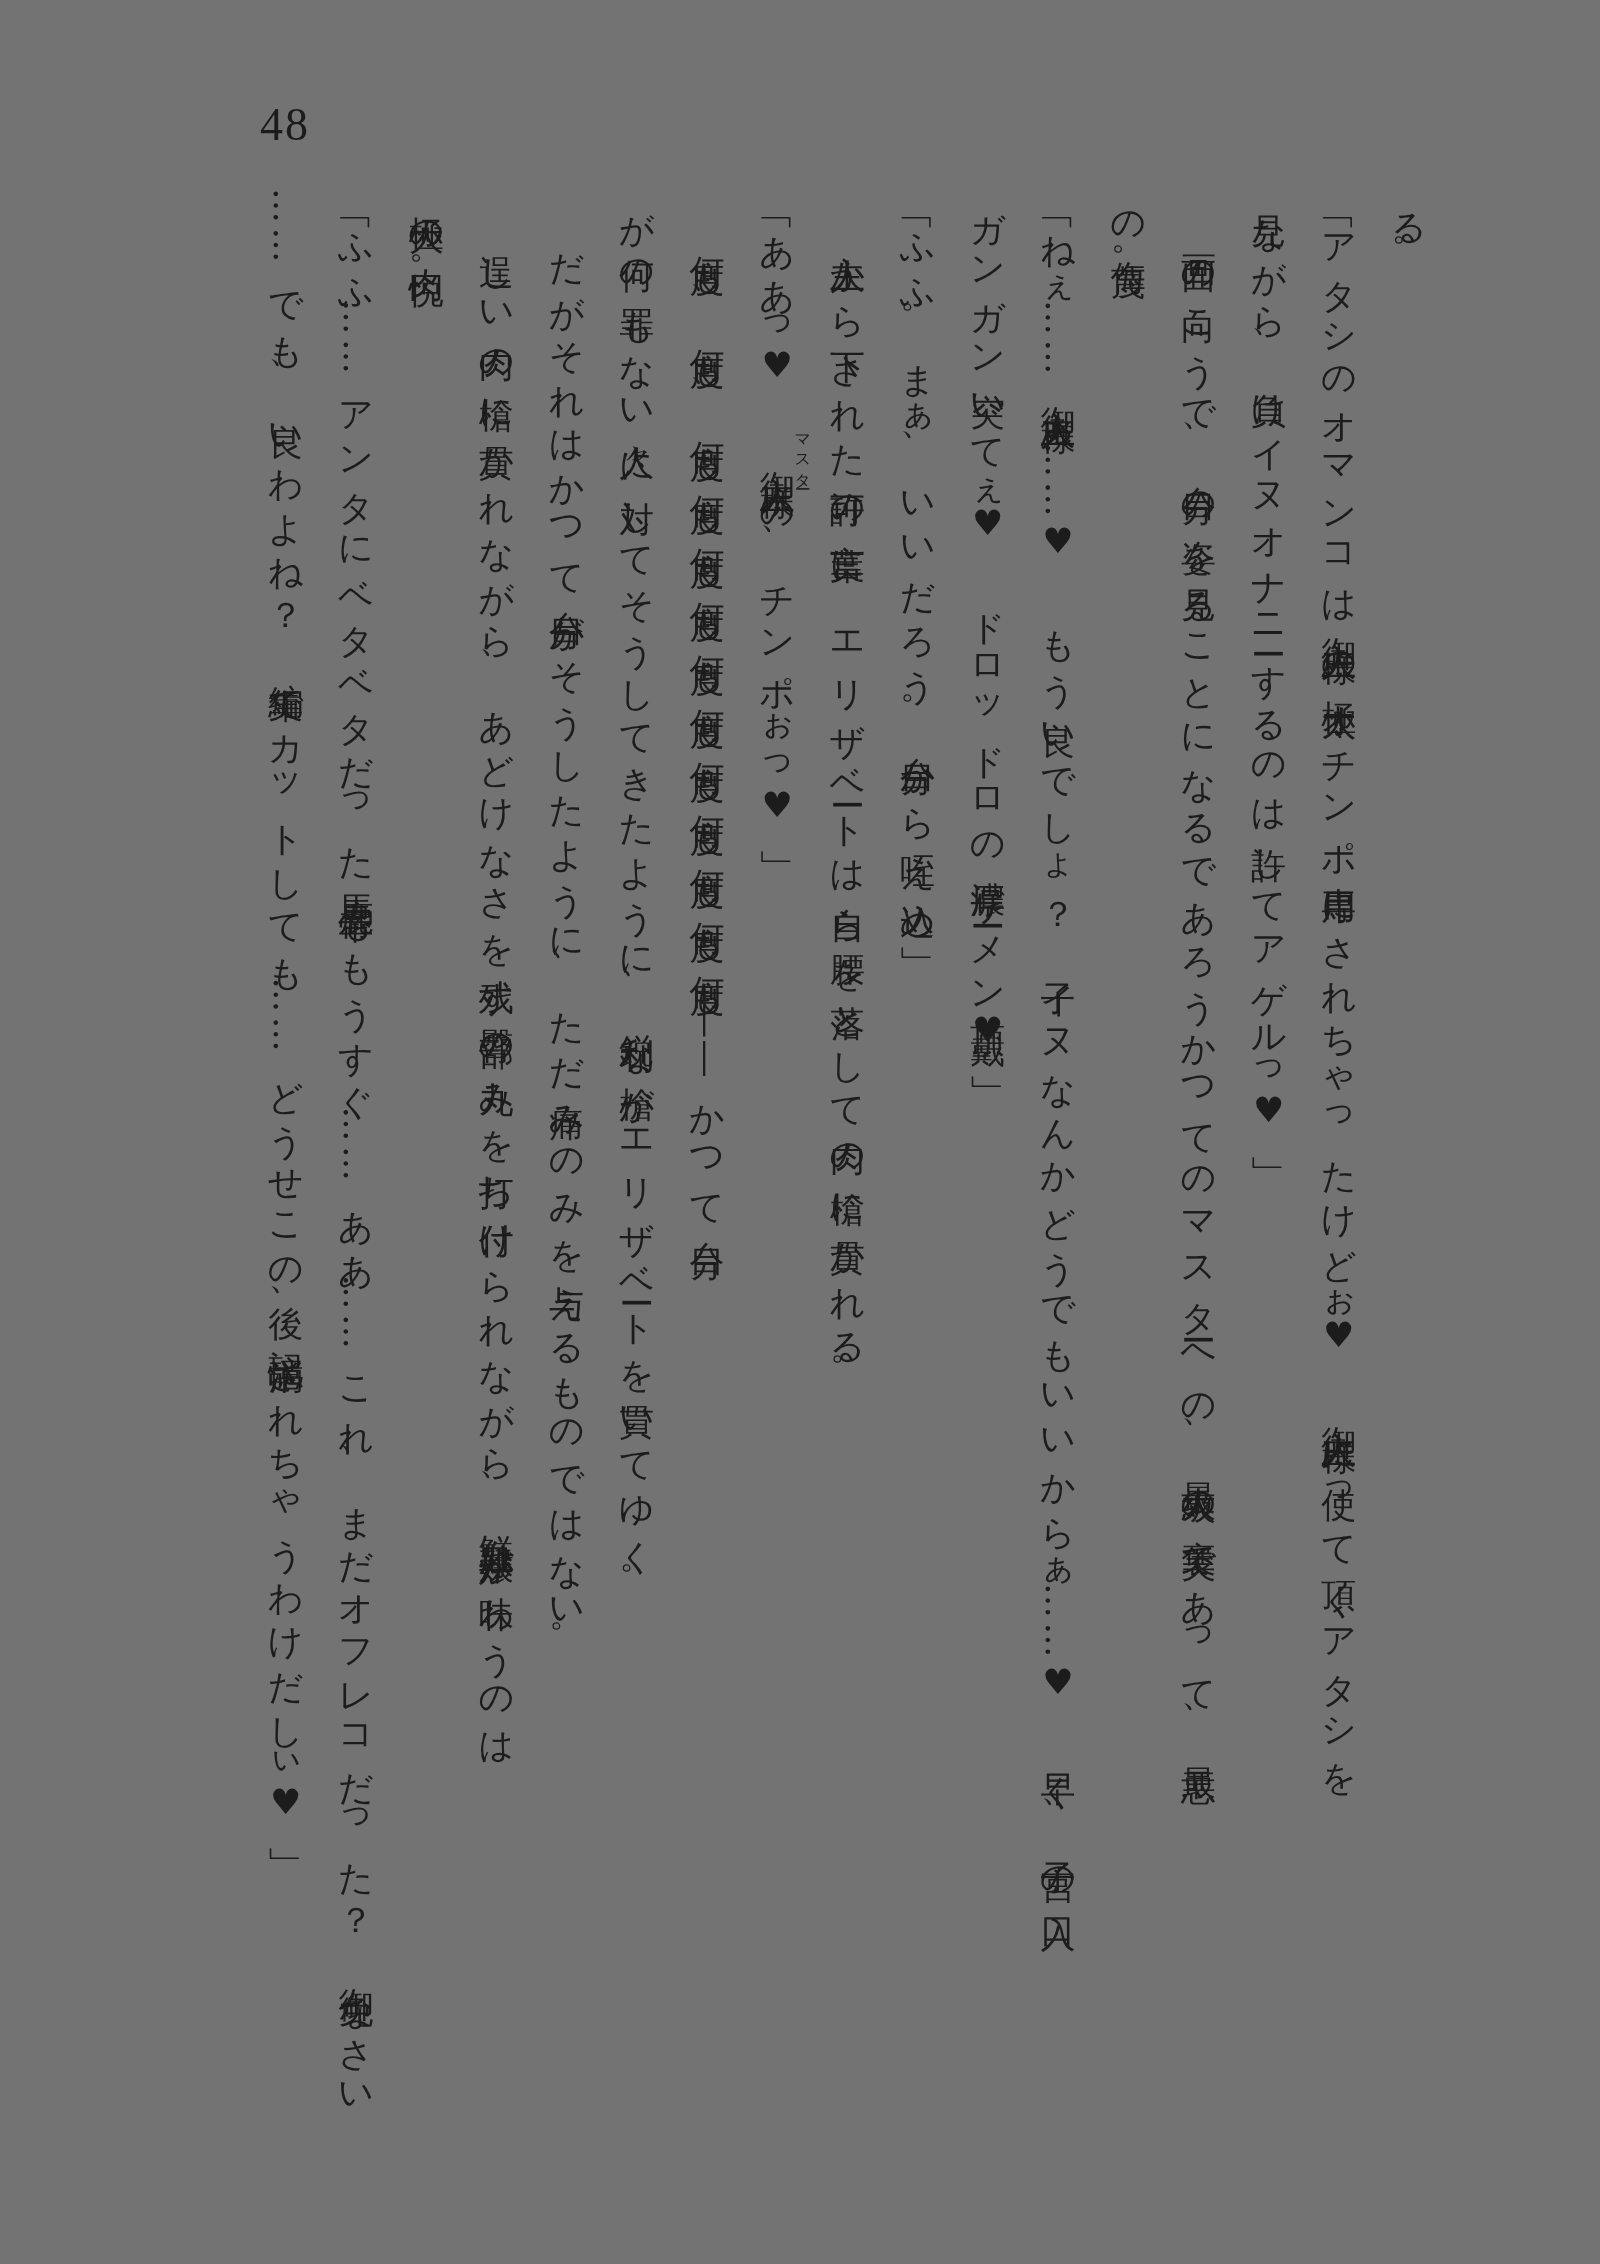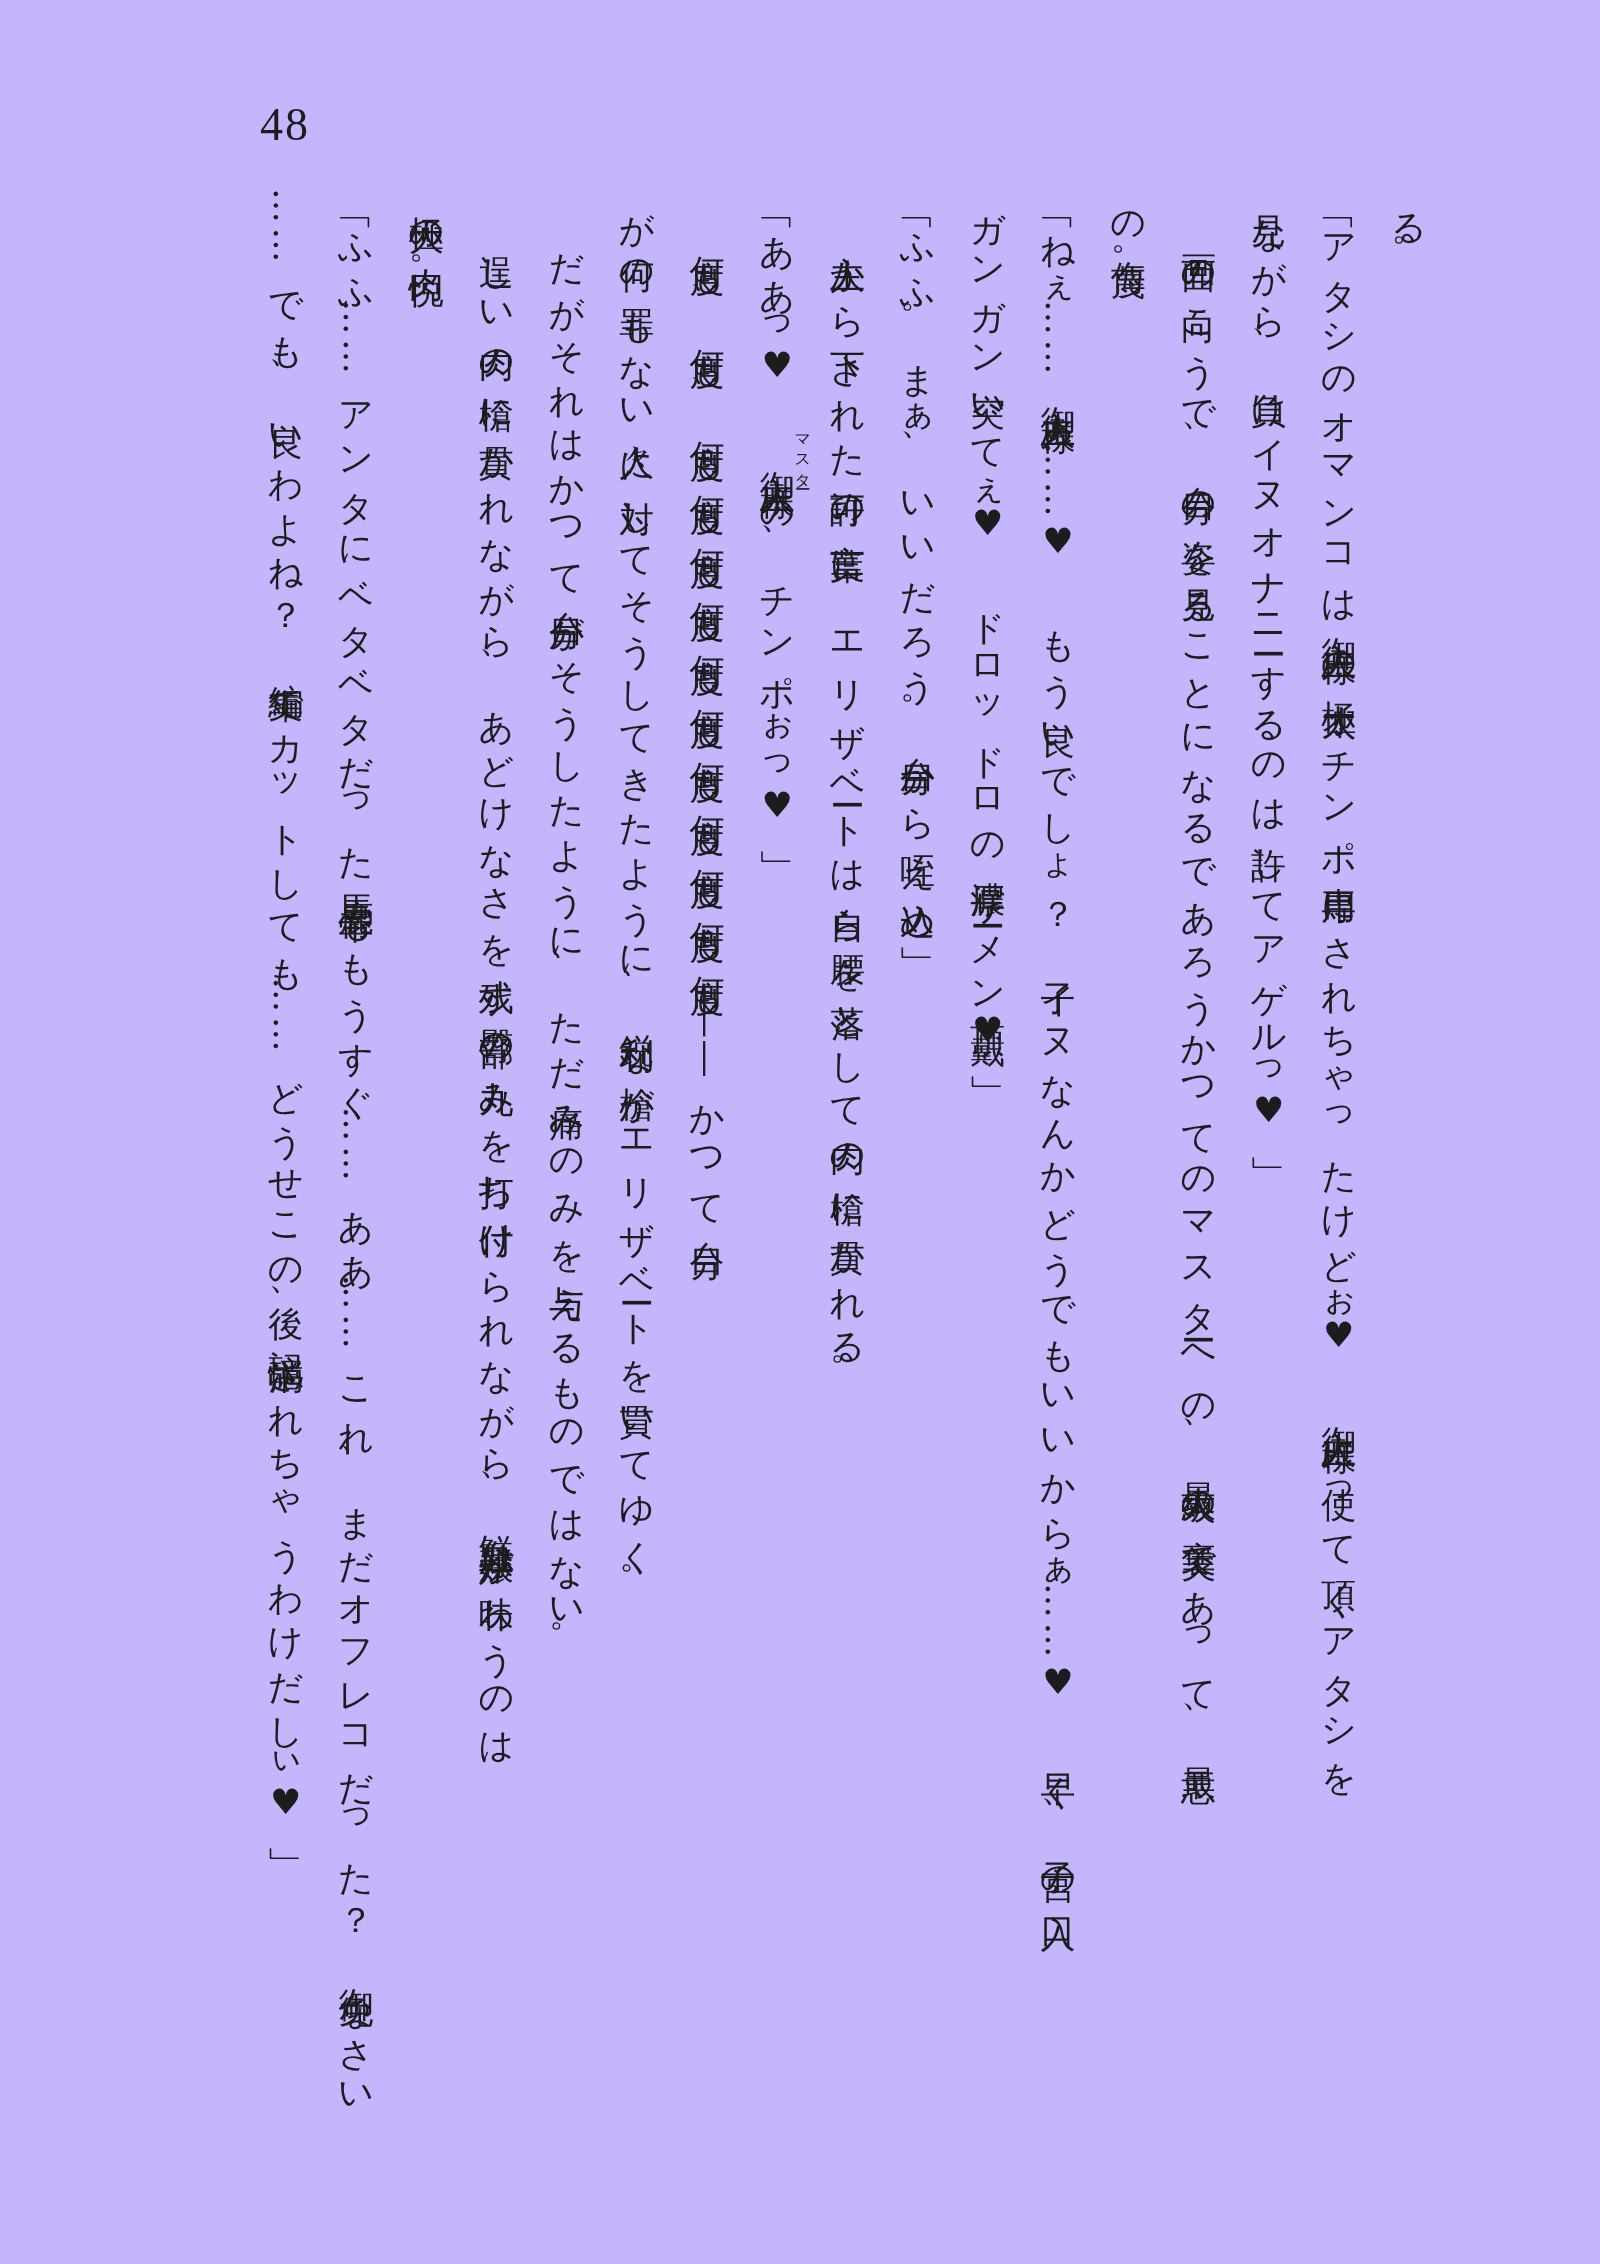--- a/index.html
+++ b/index.html
@@ -57,21 +57,21 @@
   }
   rt {
     font-size: 16px;
     letter-spacing: 1px;
     text-orientation: mixed;
   }
 </style>
 </head>
 <body style="background: rgb(253, 253, 251);">
 
-<div class="page" style="background: #c4b5fd; color: rgb(28, 28, 28);">
+<div class="page" style="background: #737373; color: rgb(28, 28, 28);">
   <div class="page-number">48</div>
   <div class="text-block" id="text-block">
       <p class="line indent-none"><span>る。</span></p>
       <p class="line indent-quote"><span>「アタシのオマンコは御主人様の極太オチンポ専用にされちゃったけどぉ</span><span class="up">♥</span><span>　御主人様に使って頂くアタシを</span></p>
       <p class="line indent-none"><span>見ながら、負けイヌオナニーするのは許してアゲルっ</span><span class="up">♥</span><span>」</span></p>
       <p class="line indent-para"><span>画面の向こうで、自分の姿を見ることになるであろうかつてのマスターへの、最大級の褒美であって、最悪</span></p>
       <p class="line indent-none"><span>の侮蔑。</span></p>
       <p class="line indent-quote"><span>「ねぇ……御主人様ぁ……</span><span class="up">♥</span><span>　もう良いでしょ？　子イヌなんかどうでもいいからぁ……</span><span class="up">♥</span><span>　早く、子宮の入口</span></p>
       <p class="line indent-none"><span>ガンガン突いてぇ</span><span class="up">♥</span><span>　ドロッドロの濃厚ザーメン頂戴</span><span class="up">♥</span><span>」</span></p>
       <p class="line indent-quote"><span>「ふふ。まぁ、いいだろう。自分から咥え込め」</span></p>

